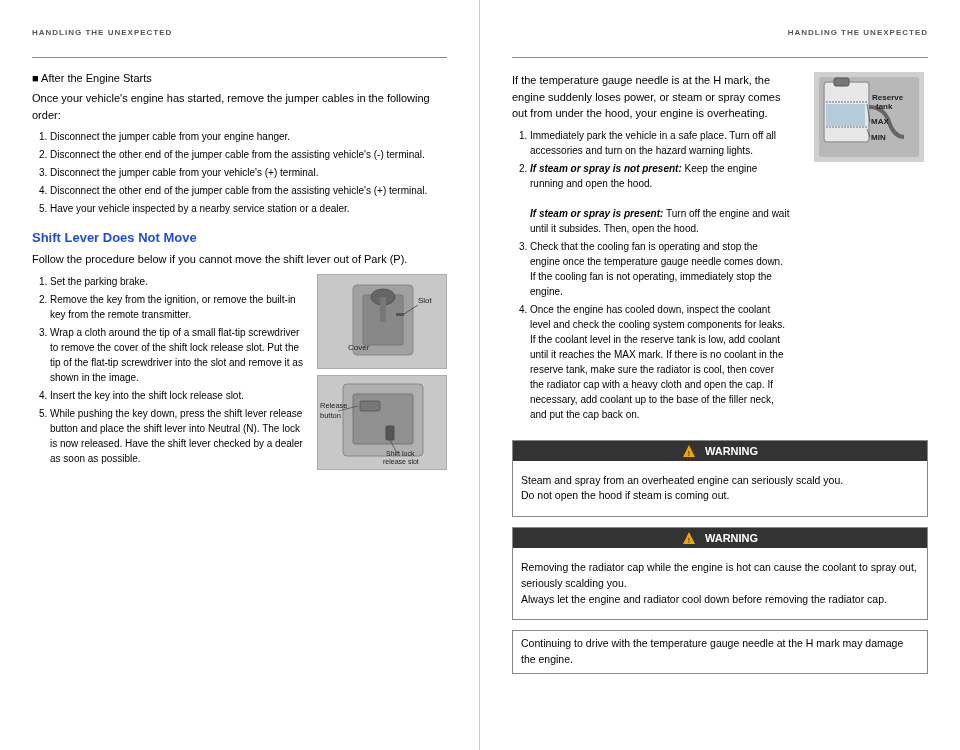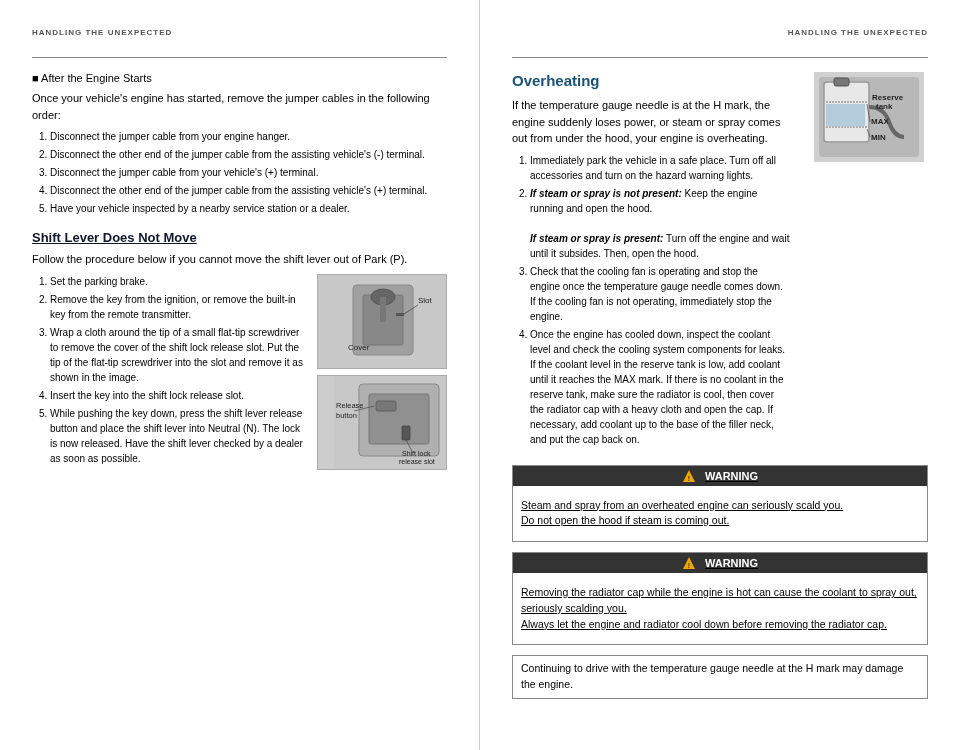--- a/index.html
+++ b/index.html
@@ -28,26 +28,25 @@
       font-size: 8px;
       font-weight: bold;
       letter-spacing: 1px;
       color: #555;
       border-bottom: 1px solid #888;
       padding-bottom: 20px;
       margin-bottom: 14px;
       text-transform: uppercase;
     }
     .section-title-blue {
-      color: #0f172a;
+      color: #1d4ed8;
       font-size: 13px;
       font-weight: bold;
       margin-bottom: 6px;
       margin-top: 14px;
-      text-decoration: underline;
     }
     .overheating-title {
       color: #1a5276;
       font-size: 15px;
       font-weight: bold;
       margin-bottom: 8px;
     }
     .bullet-heading {
       font-weight: normal;
       font-size: 11px;
@@ -76,21 +75,20 @@
       float: right;
       margin-left: 10px;
       display: flex;
       flex-direction: column;
       gap: 6px;
     }
     .warning-box {
       border: 1px solid #888;
       margin: 10px 0;
       padding: 0;
-      text-decoration: underline;
     }
     .warning-header {
       background: #333;
       color: #fff;
       font-weight: bold;
       font-size: 11px;
       text-align: center;
       padding: 3px 8px;
       display: flex;
       align-items: center;
@@ -134,21 +132,21 @@
     }
     
     .shift-diagram-top, .shift-diagram-bottom {
       width: 130px;
       background: #ccc;
       border: 1px solid #aaa;
       position: relative;
       overflow: hidden;
     }
     .shift-diagram-top { height: 95px; }
-    .shift-diagram-bottom { height: 95px; padding-left: 16px; }
+    .shift-diagram-bottom { height: 95px; }
   </style>
 </head>
 <body>
 
 <div class="page-container">
 
   <div class="left-page">
     <div class="header-bar">HANDLING THE UNEXPECTED</div>
 
     <div>
@@ -220,21 +218,20 @@
       </div>
     </div>
 
   </div>
 
   <div class="right-page">
     <div class="header-bar" style="text-align:right;">HANDLING THE UNEXPECTED</div>
 
     <div style="display:flex; align-items:flex-start;">
       <div style="flex:1;">
-        <div class="overheating-title">Overheating</div>
         <p class="body-text">If the temperature gauge needle is at the H mark, the engine suddenly loses power, or steam or spray comes out from under the hood, your engine is overheating.</p>
 
         <ol>
           <li>
             <span>Immediately park the vehicle in a safe place. Turn off all accessories and turn on the hazard warning lights.</span>
           </li>
           <li>
             <span class="italic bold">If steam or spray is not present:</span>
             <span> Keep the engine running and open the hood.</span>
             <br>

